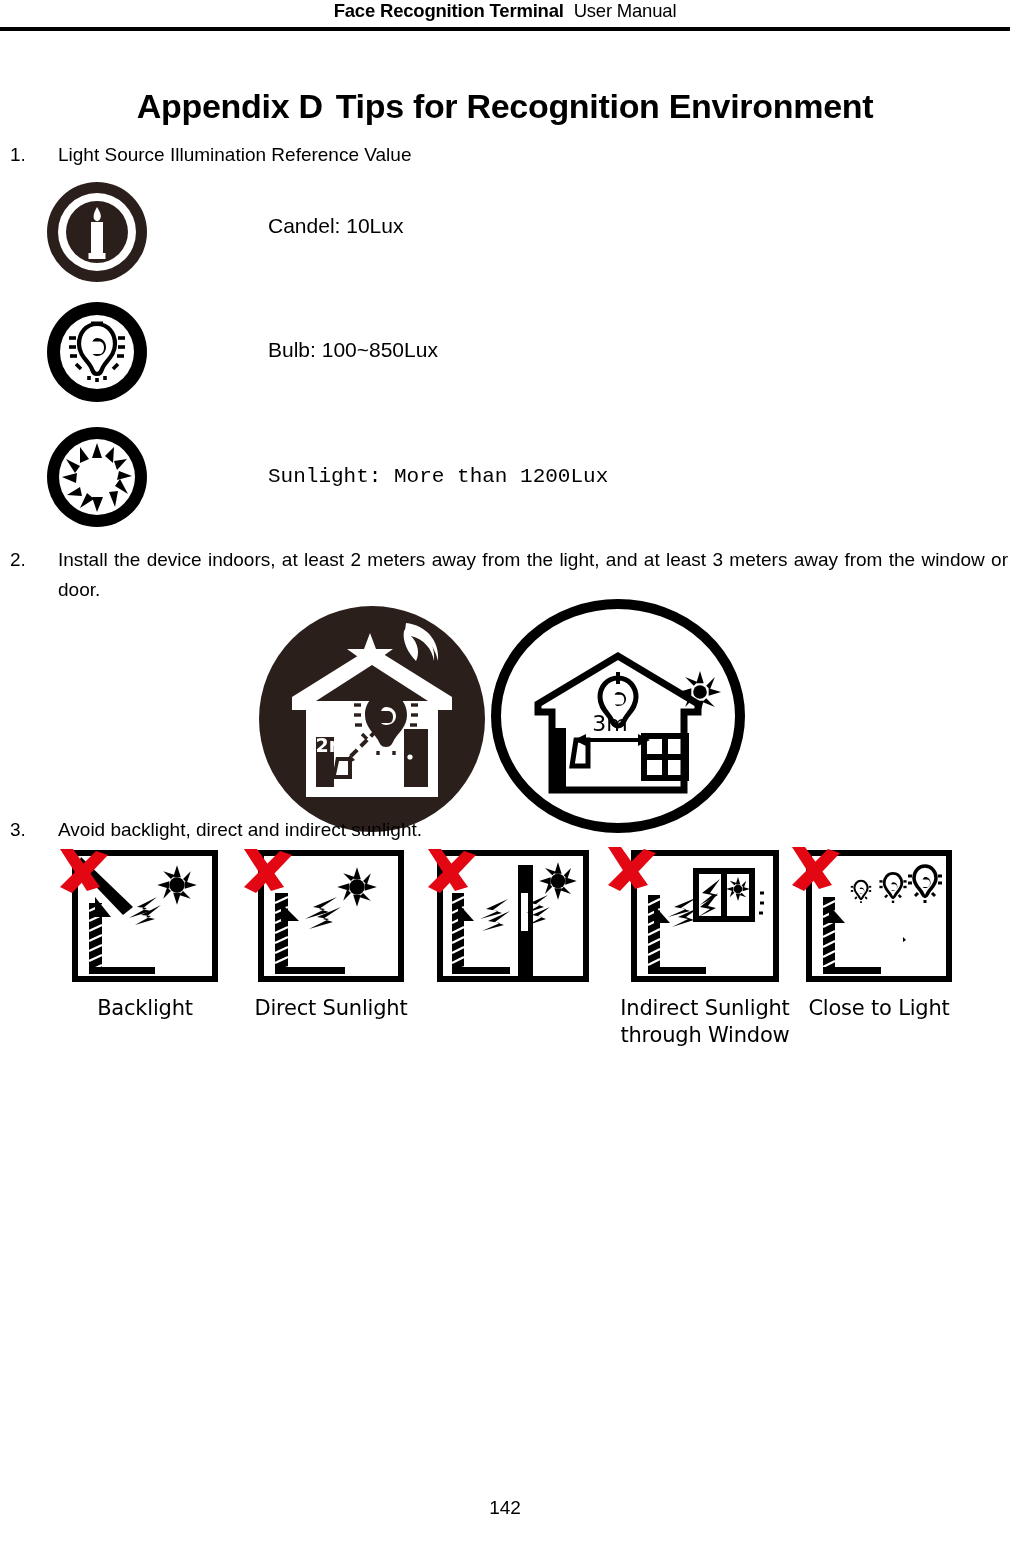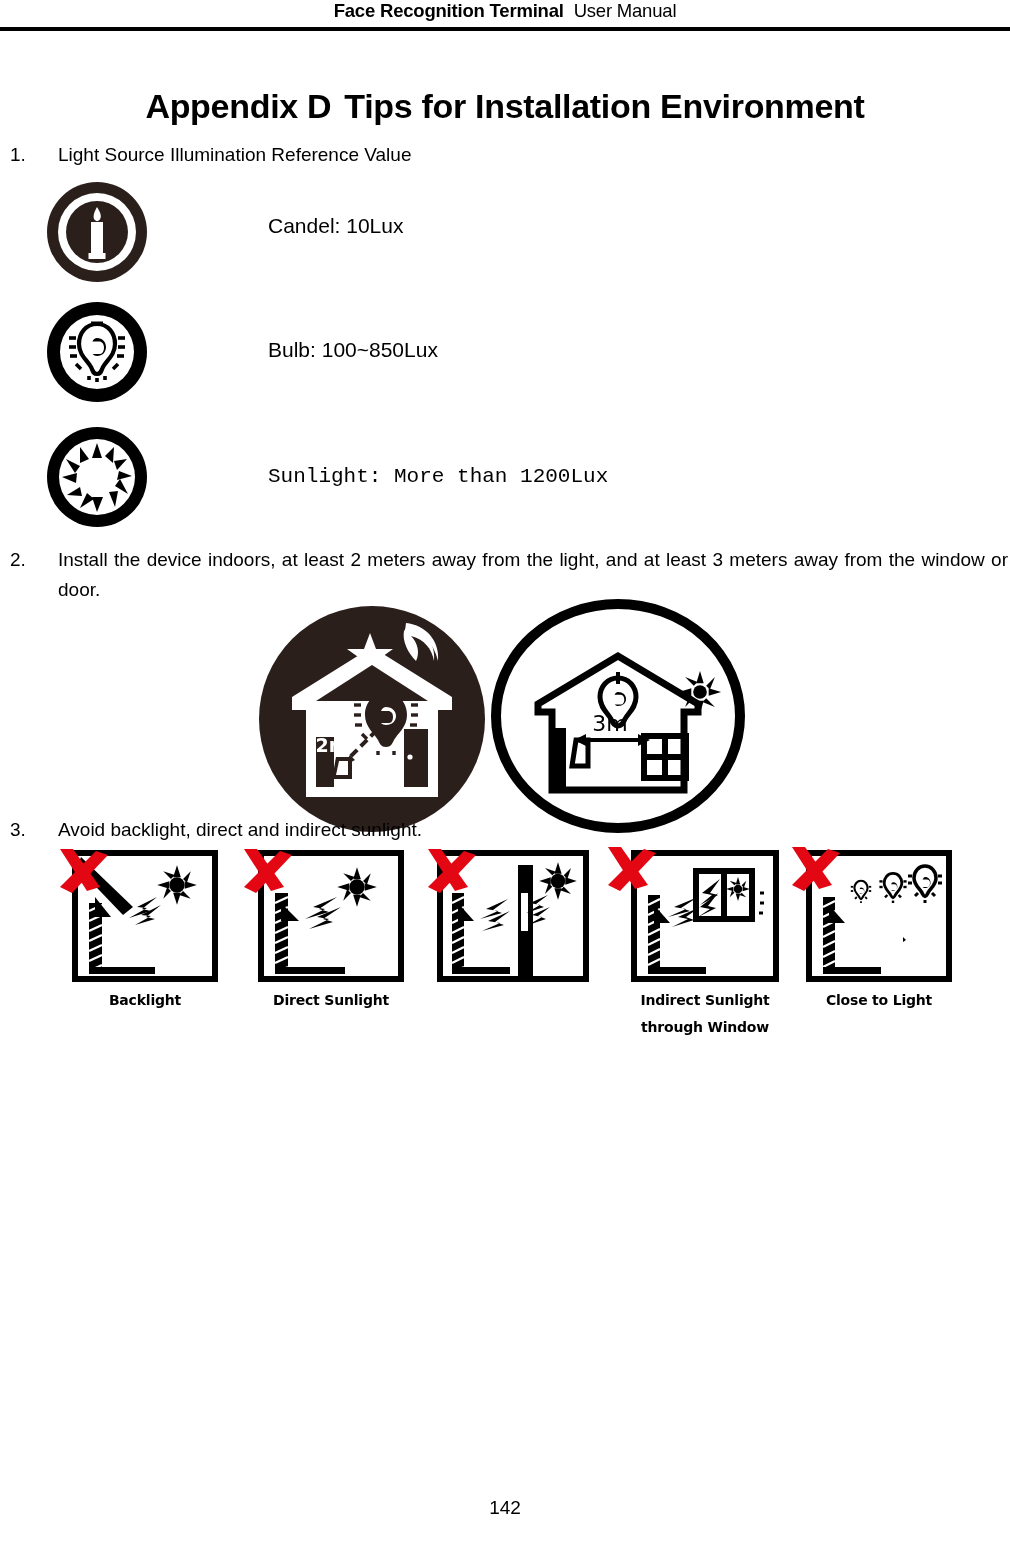--- a/index.html
+++ b/index.html
@@ -165,26 +165,26 @@
   .avoid-art {
     position: relative;
     width: 160px;
     height: 142px;
     margin: 0 auto;
   }
   .avoid-cell-2 .avoid-art { width: 166px; }
   .avoid-cell-3 .avoid-art { width: 162px; }
 
   .avoid-caption {
-    margin-top: 0;
+    margin-top: 8px;
     text-align: center;
-    font-size: 14px;
+    font-size: 21px;
     line-height: 27px;
     font-family: "DejaVu Sans", sans-serif;
-    font-weight: bold;
+    font-weight: normal;
     letter-spacing: -0.2px;
   }
   .avoid-cell-2 .avoid-caption,
   .avoid-cell-3 .avoid-caption { width: 186px; margin-left: 0; }
 
   
   .page-number {
     position: absolute;
     bottom: 22px;
     left: 0;
@@ -199,21 +199,21 @@
 <body>
 
 <div class="page">
 
   <div class="header">
     <span class="header-title">Face Recognition Terminal</span><span class="header-sub">&nbsp;&nbsp;</span><span class="header-sub">User Manual</span>
   </div>
   <div class="header-rule"></div>
 
   <div class="appendix-heading">
-    <span>Appendix D</span><span class="gap"></span><span>Tips for Installation Environment</span>
+    <span>Appendix D</span><span class="gap"></span><span>Tips for Recognition Environment</span>
   </div>
 
   <div class="list-item" id="item1">
     <span class="list-num">1.</span>
     <span class="list-text">Light Source Illumination Reference Value</span>
   </div>
 
   <div class="lux-row" id="lux-row-0">
     <div class="lux-icon">
       <svg viewBox="0 0 104 104" width="104" height="104" aria-hidden="true">

